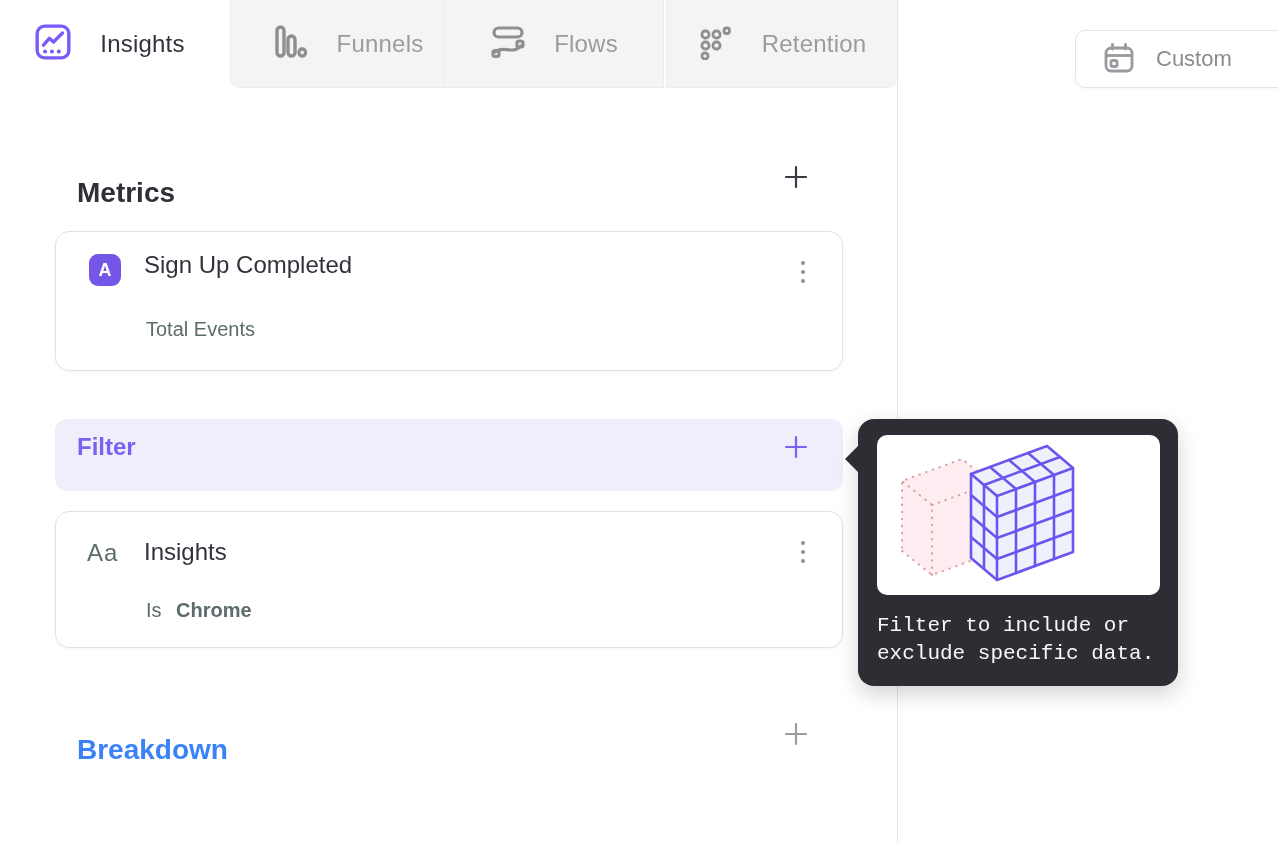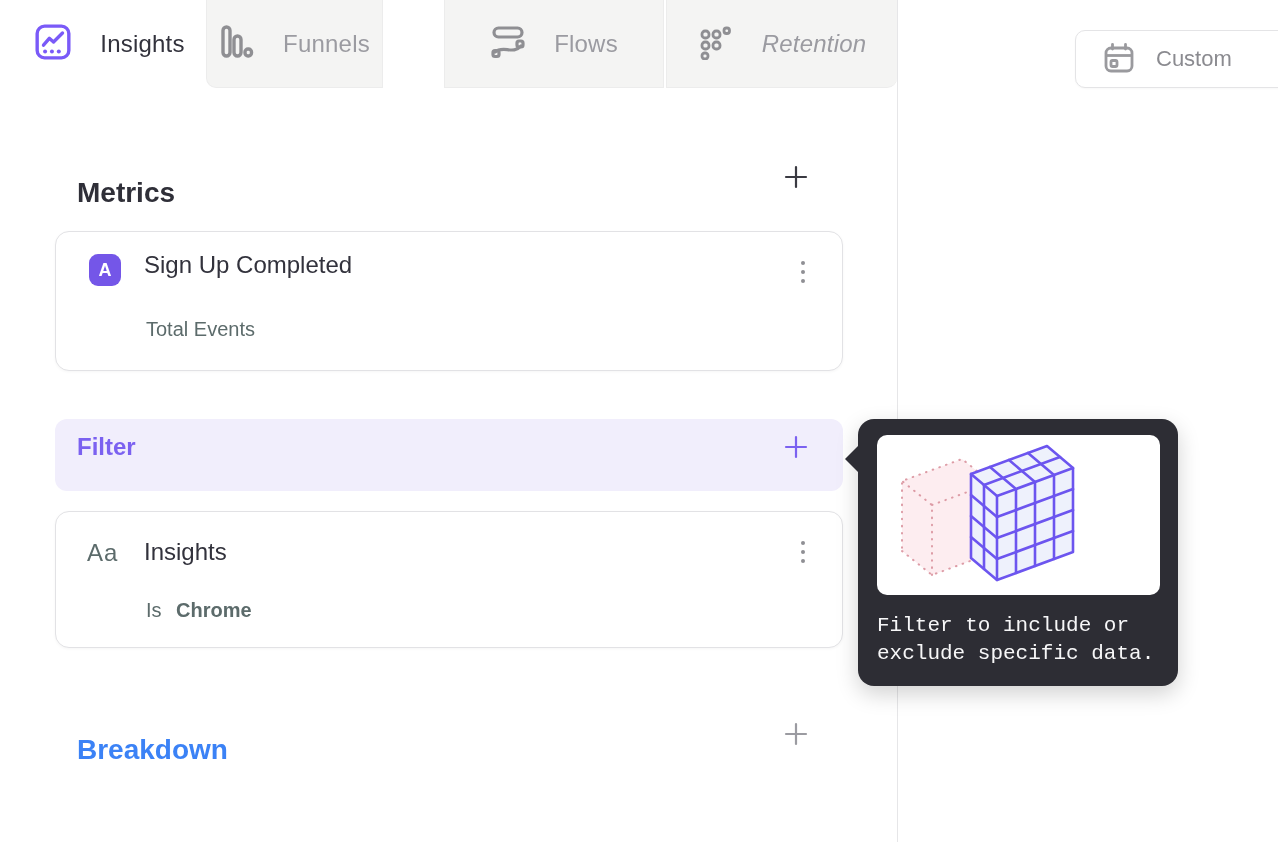--- a/index.html
+++ b/index.html
@@ -65,21 +65,21 @@
         <rect x="3" y="3" width="30" height="30" rx="7" stroke="#7a5af8" stroke-width="3.2"></rect>
         <polyline points="9,21 14.5,14.5 18.5,18 27,9.5" stroke="#7a5af8" stroke-width="3.2" stroke-linecap="round" stroke-linejoin="round"></polyline>
         <circle cx="10.5" cy="27" r="1.9" fill="#7a5af8"></circle>
         <circle cx="17" cy="27" r="1.9" fill="#7a5af8"></circle>
         <circle cx="23.5" cy="27" r="1.9" fill="#7a5af8"></circle>
       </svg>
     </span>
     <span class="tab-label">Insights</span>
   </div>
 
-  <div class="tab inactive first-gray" style="left:206px;width:177px;">
+  <div class="tab inactive first-gray" style="left:230px;width:236px;">
     <span>
       <svg width="36" height="36" viewBox="0 0 36 36" fill="none" stroke="#8f8f93" stroke-width="3.4">
         <rect x="4" y="3" width="7" height="29" rx="3.5"></rect>
         <rect x="15" y="12" width="7" height="20" rx="3.5"></rect>
         <rect x="26" y="25" width="6.5" height="7" rx="3"></rect>
       </svg>
     </span>
     <span class="tab-label">Funnels</span>
   </div>
 
@@ -88,21 +88,21 @@
       <svg width="36" height="36" viewBox="0 0 36 36" fill="none" stroke="#8f8f93" stroke-width="3.2">
         <rect x="4" y="4" width="28" height="9" rx="4.5"></rect>
         <path d="M5,28 C13,21 23,31 31,22" stroke-linecap="round"></path>
         <rect x="27" y="17" width="6" height="6" rx="2"></rect>
         <rect x="3" y="26.5" width="6" height="6" rx="2"></rect>
       </svg>
     </span>
     <span class="tab-label">Flows</span>
   </div>
 
-  <div class="tab inactive last-gray" style="left:666px;width:231px;font-style:italic;">
+  <div class="tab inactive last-gray" style="left:666px;width:231px;">
     <span>
       <svg width="36" height="36" viewBox="0 0 36 36" fill="none" stroke="#8f8f93" stroke-width="2.8">
         <rect x="4" y="7" width="7" height="7" rx="3"></rect>
         <rect x="15" y="7" width="7" height="7" rx="3"></rect>
         <rect x="26" y="4" width="5.5" height="5.5" rx="2.5"></rect>
         <rect x="4" y="18" width="7" height="7" rx="3"></rect>
         <rect x="15" y="18" width="7" height="7" rx="3"></rect>
         <rect x="4" y="29" width="6" height="6" rx="2.8"></rect>
       </svg>
     </span>

